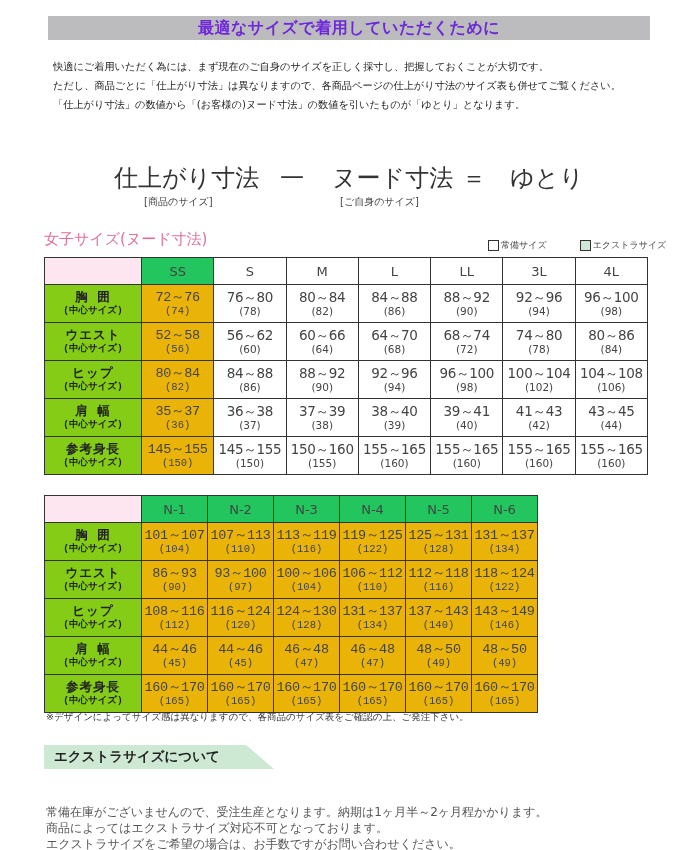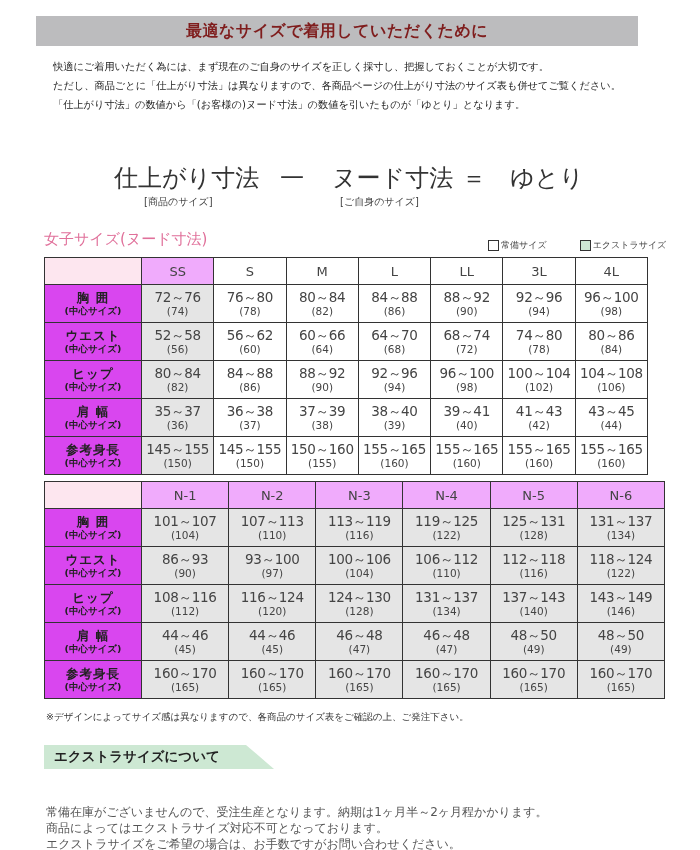--- a/index.html
+++ b/index.html
@@ -1,37 +1,37 @@
 <!DOCTYPE html>
 <html><head>
 <meta charset="utf-8">
 <style>
   html,body{margin:0;padding:0;background:#fff;}
   body{width:700px;height:850px;position:relative;overflow:hidden;font-family:"DejaVu Sans","Liberation Sans",sans-serif;color:#222;}
-  .banner{position:absolute;left:36px;top:16px;width:602px;height:30px;background:#bcbcbe;display:flex;align-items:center;justify-content:center;font-weight:bold;font-size:16px;color:#7f1d1d;letter-spacing:0.5px;}
+  .banner{position:absolute;left:48px;top:16px;width:602px;height:24px;background:#bcbcbe;display:flex;align-items:center;justify-content:center;font-weight:bold;font-size:16px;color:#6d28d9;letter-spacing:0.5px;}
   .intro{position:absolute;left:53px;top:57px;width:630px;font-size:10.2px;line-height:19px;color:#222;}
   .intro div{white-space:nowrap;}
   .formula{position:absolute;left:100px;top:162px;width:520px;height:50px;}
   .f-item{position:absolute;top:0;font-size:24px;color:#333;white-space:nowrap;}
   .f-sub{position:absolute;top:33px;font-size:10px;color:#444;white-space:nowrap;}
   .section-title{position:absolute;left:44px;top:230px;font-size:15px;color:#e0709a;white-space:nowrap;}
   .legend{position:absolute;left:488px;top:239px;font-size:9px;color:#444;display:flex;align-items:center;gap:9px;white-space:nowrap;}
   .legend .sw{display:inline-block;width:9px;height:9px;border:1px solid #333;vertical-align:middle;margin-right:2px;}
   table.size{position:absolute;border-collapse:collapse;table-layout:fixed;}
   table.size td{border:1.3px solid #333;text-align:center;padding:0;vertical-align:middle;}
   #t1{left:44px;top:257px;width:604px;}
-  #t2{left:44px;top:481px;width:621px;}
+  #t2{left:44px;top:495px;width:494px;}
   tr.hdr td{height:26px;font-size:13px;color:#444;}
   tr.row td{height:37px;}
-  td.lab{background:#d946ef;width:97px;}
+  td.lab{background:#84cc16;width:97px;font-family:Liberation Mono, monospace;}
   td.lab .l1{font-weight:bold;font-size:12.5px;color:#222;line-height:14px;letter-spacing:1px;}
   td.lab .l2{font-weight:bold;font-size:9.5px;color:#222;line-height:12px;}
   td.corner{background:#fde6ef;}
-  td.ex-h{background:#f0abfc;}
-  td.ex{background:#e5e5e5;}
+  td.ex-h{background:#22c55e;}
+  td.ex{background:#eab308;font-family:Liberation Mono, monospace;}
   td .rng{font-size:13.5px;color:#444;line-height:15px;white-space:nowrap;letter-spacing:-0.3px;}
   td .ctr{font-size:10.5px;color:#444;line-height:12px;}
   .note{position:absolute;left:46px;top:711px;font-size:9.5px;color:#333;white-space:nowrap;}
   .tab{position:absolute;left:44px;top:745px;height:32px;width:230px;}
   .tab .bg{position:absolute;left:0;top:0;width:230px;height:24px;background:#cde8d3;clip-path:polygon(0 0,202px 0,230px 24px,0 24px);}
   .tab .txt{position:absolute;left:10px;top:3px;font-weight:bold;font-size:13.5px;color:#222;white-space:nowrap;}
   .body-text{position:absolute;left:46px;top:776px;font-size:12px;line-height:16px;color:#555;margin-top:28px;}
   .body-text div{white-space:nowrap;}
 </style>
 </head>

